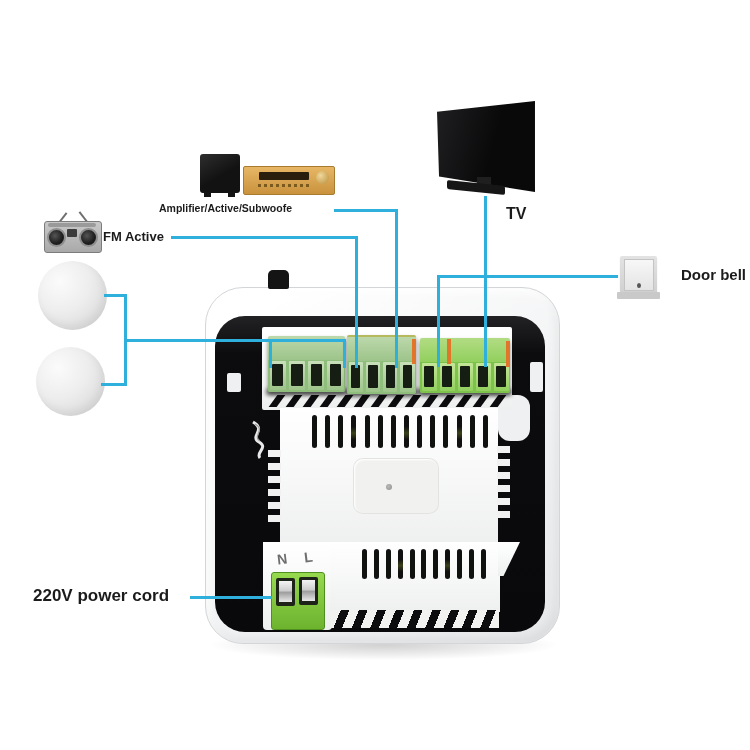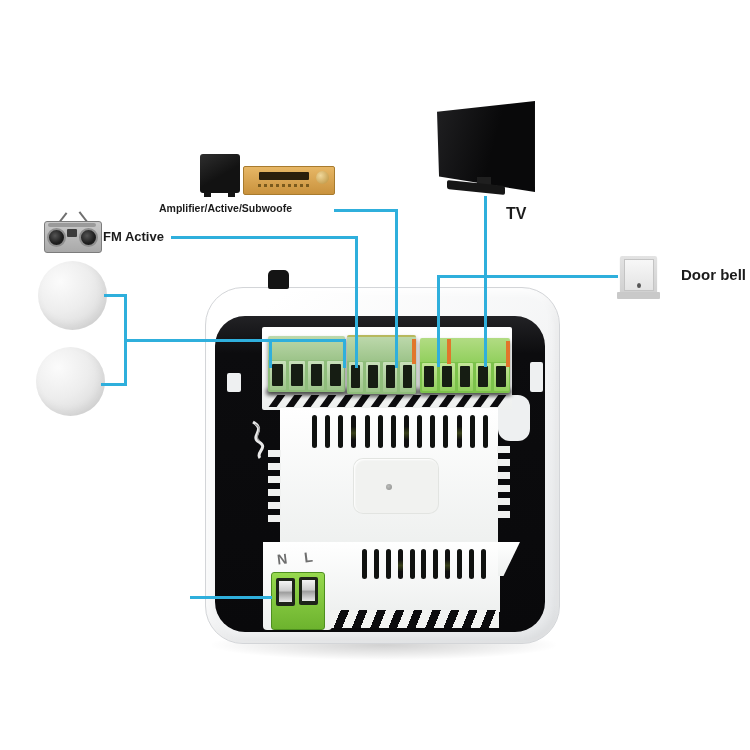--- a/index.html
+++ b/index.html
@@ -114,20 +114,21 @@
     <div class="db-outer abs" style="left:620px;top:256px;width:37px;height:39px;"></div>
     <div class="db-face abs" style="left:624px;top:259px;width:28px;height:30px;"></div>
     <div class="db-dot abs" style="left:637px;top:283px;"></div>
     <div class="db-base abs" style="left:617px;top:292px;width:43px;height:7px;"></div>
   </div>
   <div class="label abs" style="left:661px;top:266px;font-size:15px;margin-left:20px;">Door bell</div>
 
   <div class="speaker" style="left:38px;top:261px;width:69px;height:69px;"></div>
   <div class="speaker" style="left:36px;top:347px;width:69px;height:69px;"></div>
 
+  <div class="label abs" style="left:33px;top:586px;font-size:17px;">220V power cord</div>
 
   <div class="plate-shadow" style="left:212px;top:630px;width:344px;height:30px;"></div>
   <div class="plate" style="left:205px;top:287px;width:353px;height:355px;"></div>
   <div class="knob" style="left:268px;top:270px;width:21px;height:19px;"></div>
   <div class="opening" style="left:215px;top:316px;width:330px;height:316px;"></div>
 
   <div class="wingnotch" style="left:227px;top:373px;width:14px;height:19px;"></div>
   <div class="wingnotch" style="left:530px;top:362px;width:13px;height:30px;"></div>
   <div class="wingnotch" style="left:498px;top:395px;width:32px;height:46px;border-radius:12px;"></div>
 

